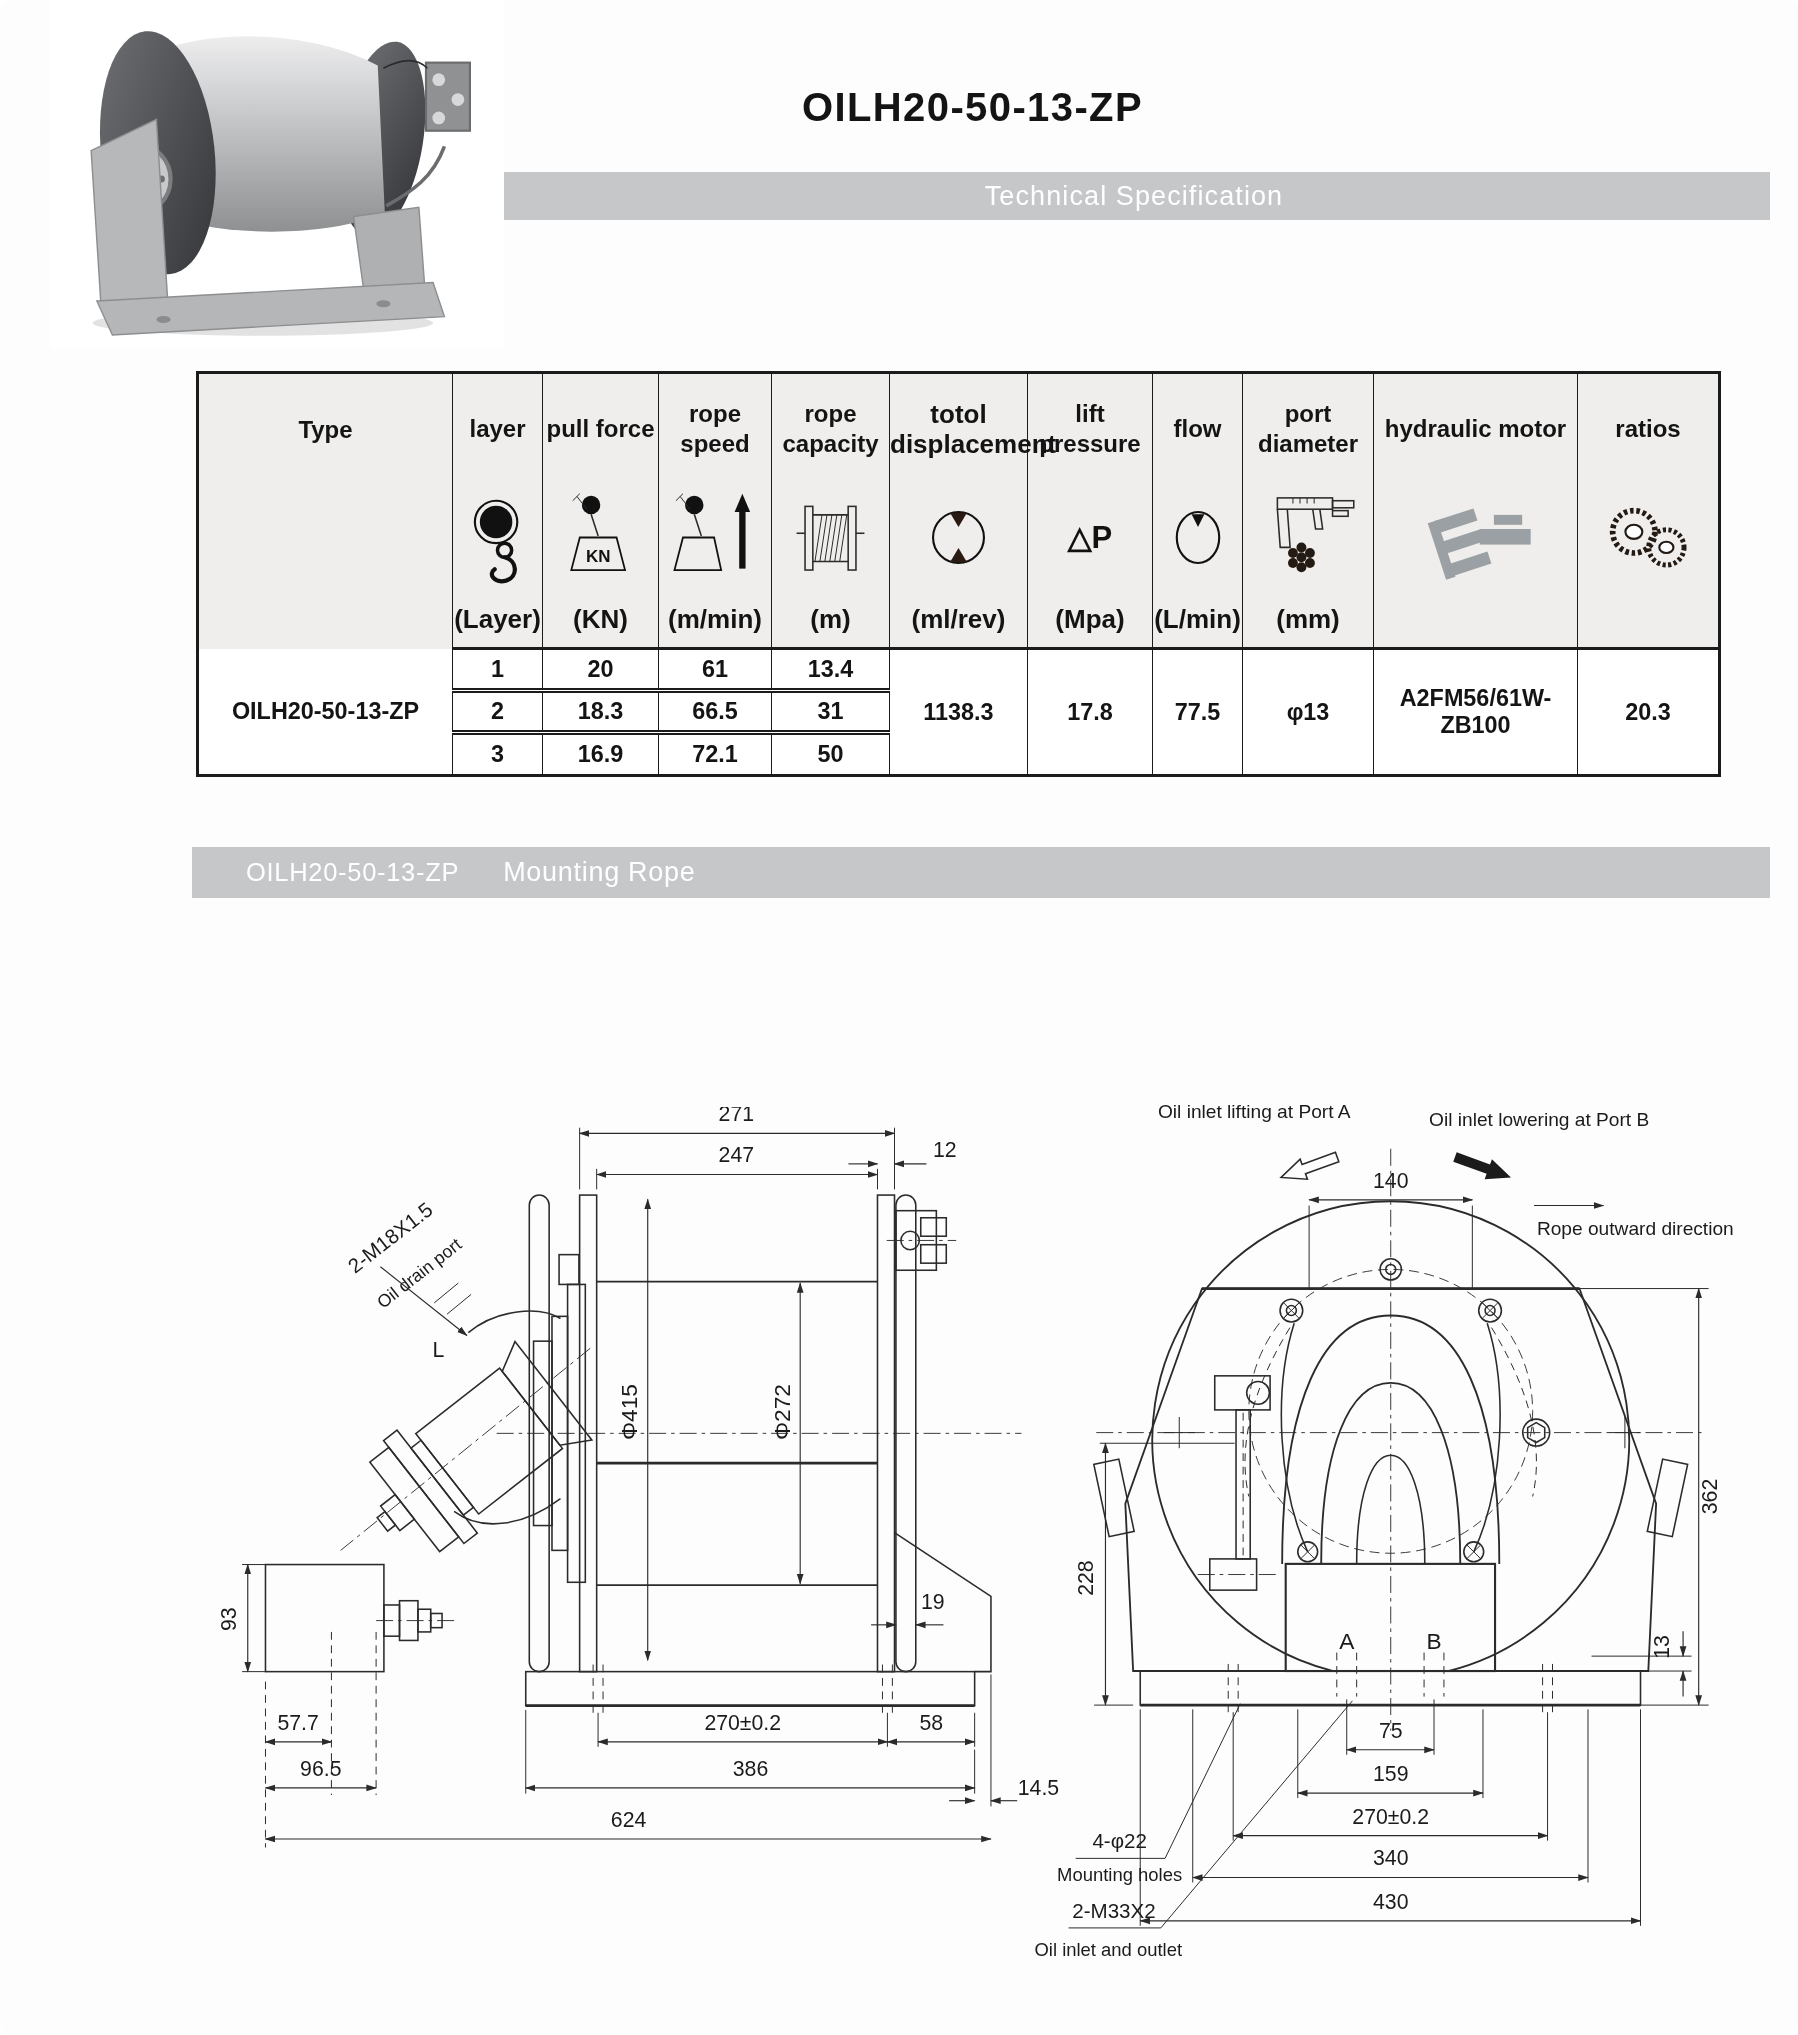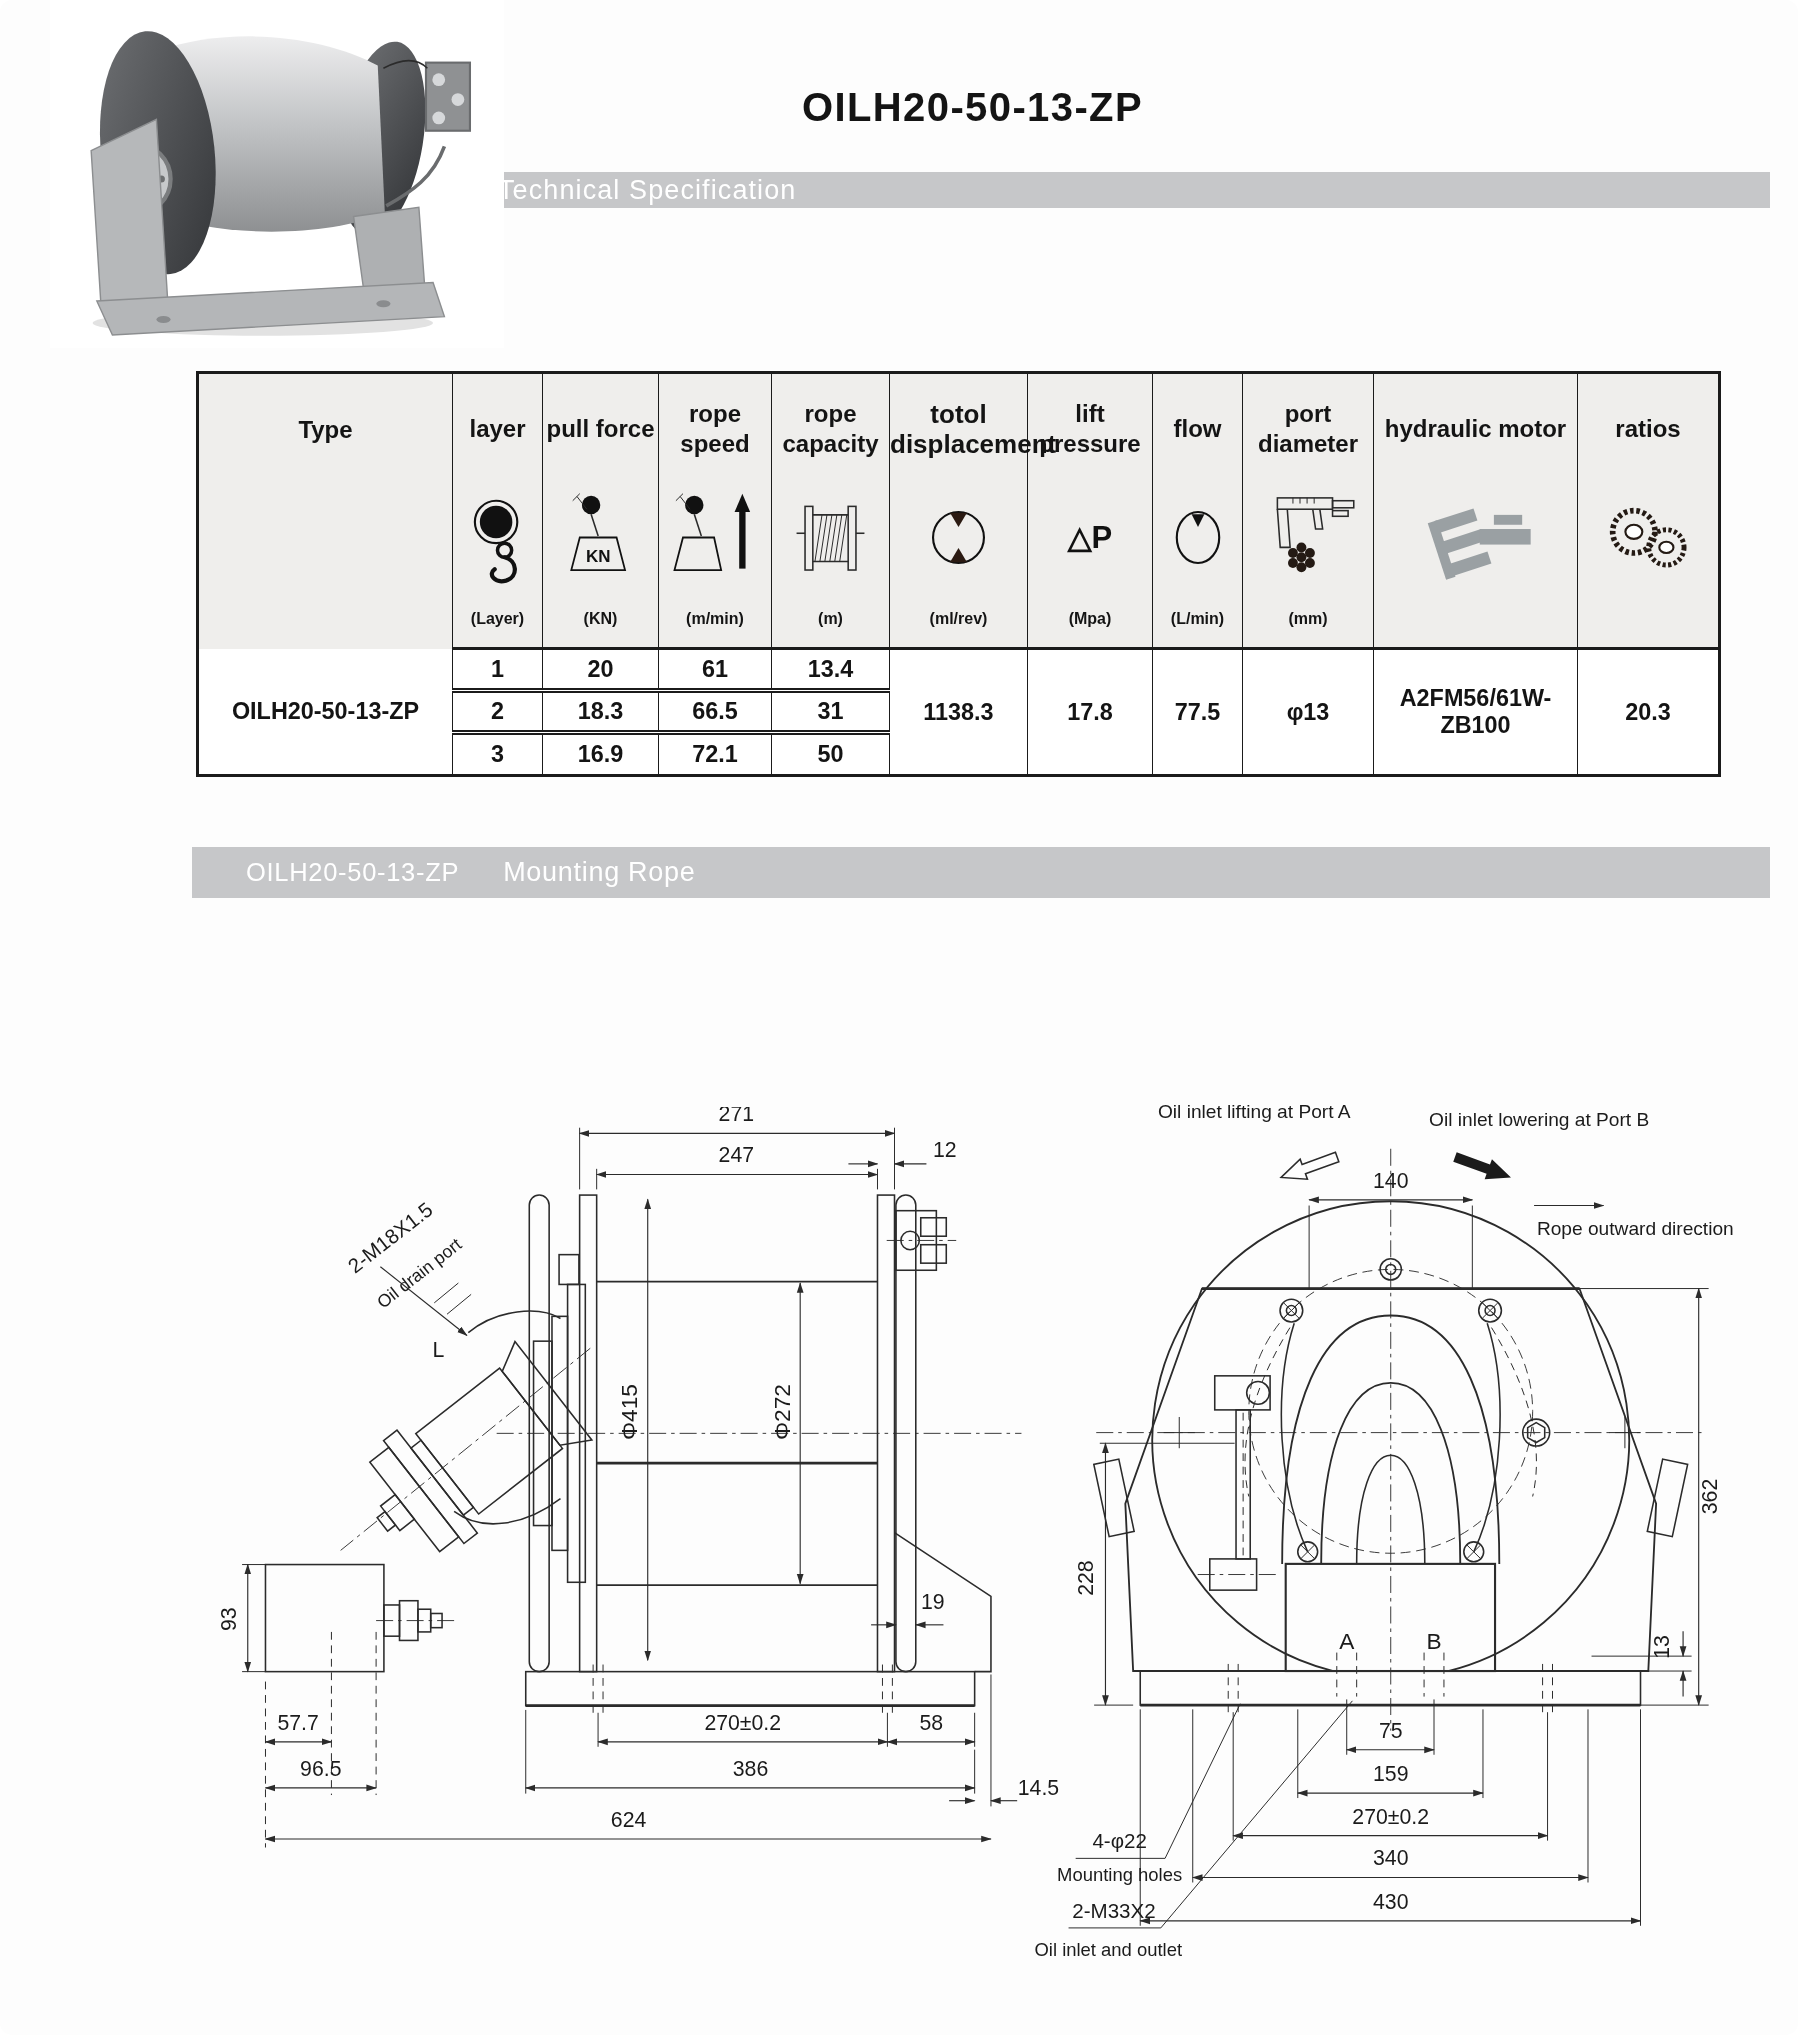--- a/index.html
+++ b/index.html
@@ -2,34 +2,34 @@
 <html style="font-size:11.4px"><head>
 <meta charset="utf-8">
 <style>
   html,body{margin:0;padding:0;background:#fff;}
   #page{position:relative;width:1798px;height:2035px;background:#fdfdfd;
         font-family:"Liberation Sans",sans-serif;color:#161616;overflow:hidden;border-radius:12px;}
   .abs{position:absolute;}
   #title{left:724px;top:85px;width:497px;text-align:center;font-size:40px;
          font-weight:600;letter-spacing:1.4px;color:#141414;z-index:3;}
   .banner{background:#c6c7c9;color:#ffffff;box-sizing:border-box;display:flex;align-items:center;}
-  #banner-tech{left:192px;top:172px;width:1578px;height:36px;z-index:1;
-               padding-left:306px;font-size:27px;letter-spacing:1.1px;}
+  #banner-tech{left:192px;top:172px;width:1578px;height:48px;z-index:1;
+               padding-left:306px;font-size:27px;letter-spacing:1.1px;justify-content:center;}
   #banner-mount{left:192px;top:847px;width:1578px;height:51px;font-size:25.5px;letter-spacing:0.7px;}
   #banner-mount .model{margin-left:54px;}
   #banner-mount .mlabel{margin-left:44px;font-size:27px;}
   #photo{left:50px;top:0px;z-index:2;}
   table#spec{position:absolute;left:196px;top:371px;width:1522px;z-index:3;
              border-collapse:collapse;table-layout:fixed;border:3.5px solid #1b1b1b;background:#fff;font-weight:bold;}
   #spec td{border-left:1.4px solid #1b1b1b;border-right:1.4px solid #1b1b1b;
            text-align:center;vertical-align:middle;padding:0;color:#141414;}
   #spec tr.hr td{background:#efeeec;}
   #spec tr.h1 td{font-size:24px;line-height:30px;}
   #spec td.typehead{vertical-align:top;padding-top:41px;}
-  #spec tr.h3 td{font-size:16px;}
+  #spec tr.h3 td{font-size:26px;}
   #spec td.bb{border-bottom:3.5px solid #1b1b1b;}
   #spec tr.dr td{font-size:23.4px;}
   #spec td.dbl{border-bottom:5px double #1b1b1b;}
   #spec td.small{font-size:20px;}
   .icn{display:block;margin:0 auto;}
   svg text{font-family:"Liberation Sans",sans-serif;}
   .st{stroke:#2b2b2b;fill:none;stroke-width:2.2px;}
   .stk{stroke:#2b2b2b;fill:none;stroke-width:4px;}
   .thin{stroke:#2b2b2b;fill:none;stroke-width:1.4px;}
   .dim{stroke:#2b2b2b;fill:none;stroke-width:1.6px;}

